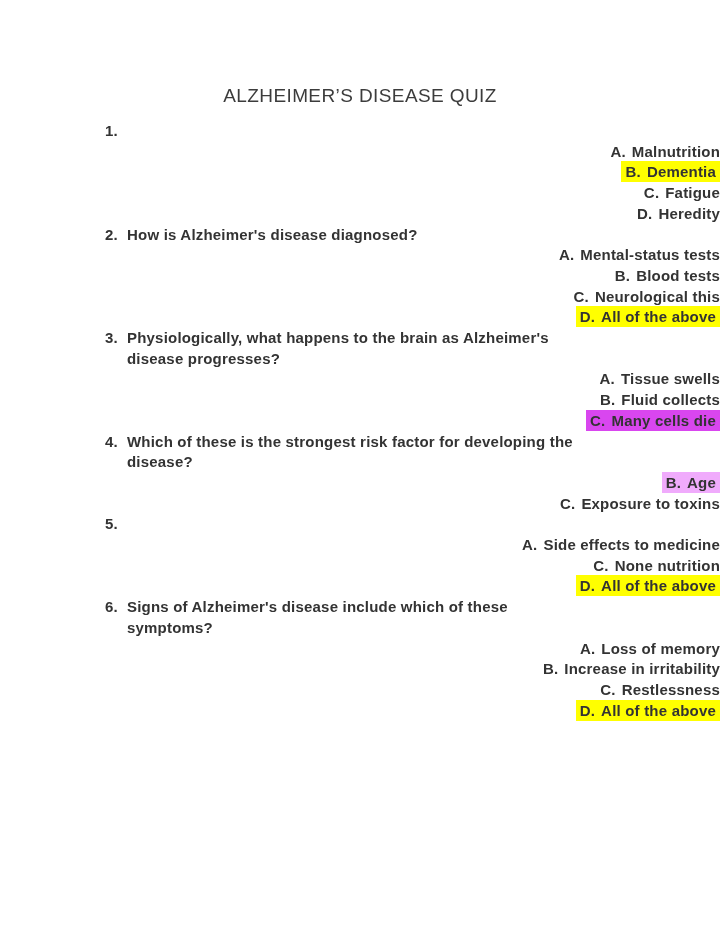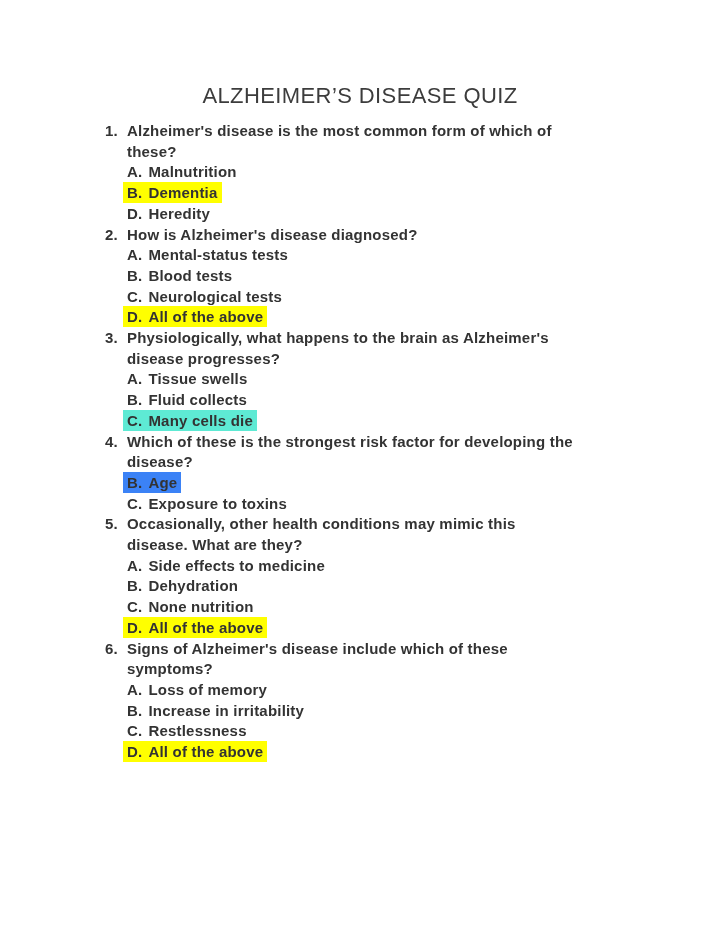--- a/index.html
+++ b/index.html
@@ -19,21 +19,21 @@
     width: 720px;
     height: 931px;
     padding-top: 84px;
     background: #ffffff;
   }
   .doc-title {
     margin: 0;
     text-align: center;
     font-family: "Liberation Sans", sans-serif;
     font-weight: 400;
-    font-size: 22px;
+    font-size: 19px;
     line-height: 24px;
     letter-spacing: 0.4px;
     color: #3c3c3c;
   }
   .questions {
     margin-top: 13px;
     padding-left: 105px;
     font-size: 15px;
     font-weight: bold;
     letter-spacing: 0.2px;
@@ -49,20 +49,21 @@
     width: 22px;
   }
   .q-text {
     white-space: pre-line;
   }
   .options {
     margin-left: 22px;
   }
   .option {
     line-height: 20.7px;
+    text-align: right;
   }
   .opt-inner {
     display: inline;
   }
   .opt-inner.highlighted {
     background: #ffff00;
     padding: 2px 4px;
     margin-left: -4px;
     margin-top: 44px;
   }
@@ -72,73 +73,69 @@
 </style>
 </head>
 <body>
 
 <main class="page">
   <h1 class="doc-title">ALZHEIMER’S DISEASE QUIZ</h1>
   <section class="questions">
       <div class="question">
         <div class="q-row">
           <span class="q-num">1.</span>
-          <div class="q-text">Alzheimer's disease is the most common form of which of
-these?</div>
         </div>
         <div class="options">
           <div class="option"><span class="opt-inner"><span class="opt-label">A.</span><span class="opt-text">Malnutrition</span></span></div>
           <div class="option"><span class="opt-inner highlighted" style="background: rgb(255, 255, 0);"><span class="opt-label">B.</span><span class="opt-text">Dementia</span></span></div>
+          <div class="option"><span class="opt-inner"><span class="opt-label">C.</span><span class="opt-text">Fatigue</span></span></div>
           <div class="option"><span class="opt-inner"><span class="opt-label">D.</span><span class="opt-text">Heredity</span></span></div>
         </div>
       </div>
       <div class="question">
         <div class="q-row">
           <span class="q-num">2.</span>
           <div class="q-text">How is Alzheimer's disease diagnosed?</div>
         </div>
         <div class="options">
           <div class="option"><span class="opt-inner"><span class="opt-label">A.</span><span class="opt-text">Mental-status tests</span></span></div>
           <div class="option"><span class="opt-inner"><span class="opt-label">B.</span><span class="opt-text">Blood tests</span></span></div>
-          <div class="option"><span class="opt-inner"><span class="opt-label">C.</span><span class="opt-text">Neurological tests</span></span></div>
+          <div class="option"><span class="opt-inner"><span class="opt-label">C.</span><span class="opt-text">Neurological this</span></span></div>
           <div class="option"><span class="opt-inner highlighted" style="background: rgb(255, 255, 0);"><span class="opt-label">D.</span><span class="opt-text">All of the above</span></span></div>
         </div>
       </div>
       <div class="question">
         <div class="q-row">
           <span class="q-num">3.</span>
           <div class="q-text">Physiologically, what happens to the brain as Alzheimer's
 disease progresses?</div>
         </div>
         <div class="options">
           <div class="option"><span class="opt-inner"><span class="opt-label">A.</span><span class="opt-text">Tissue swells</span></span></div>
           <div class="option"><span class="opt-inner"><span class="opt-label">B.</span><span class="opt-text">Fluid collects</span></span></div>
-          <div class="option"><span class="opt-inner highlighted" style="background: #5eead4;"><span class="opt-label">C.</span><span class="opt-text">Many cells die</span></span></div>
+          <div class="option"><span class="opt-inner highlighted" style="background: #d946ef;"><span class="opt-label">C.</span><span class="opt-text">Many cells die</span></span></div>
         </div>
       </div>
       <div class="question">
         <div class="q-row">
           <span class="q-num">4.</span>
           <div class="q-text">Which of these is the strongest risk factor for developing the
 disease?</div>
         </div>
         <div class="options">
-          <div class="option"><span class="opt-inner highlighted" style="background: #3b82f6;"><span class="opt-label">B.</span><span class="opt-text">Age</span></span></div>
+          <div class="option"><span class="opt-inner highlighted" style="background: #f0abfc;"><span class="opt-label">B.</span><span class="opt-text">Age</span></span></div>
           <div class="option"><span class="opt-inner"><span class="opt-label">C.</span><span class="opt-text">Exposure to toxins</span></span></div>
         </div>
       </div>
       <div class="question">
         <div class="q-row">
           <span class="q-num">5.</span>
-          <div class="q-text">Occasionally, other health conditions may mimic this
-disease. What are they?</div>
         </div>
         <div class="options">
           <div class="option"><span class="opt-inner"><span class="opt-label">A.</span><span class="opt-text">Side effects to medicine</span></span></div>
-          <div class="option"><span class="opt-inner"><span class="opt-label">B.</span><span class="opt-text">Dehydration</span></span></div>
           <div class="option"><span class="opt-inner"><span class="opt-label">C.</span><span class="opt-text">None nutrition</span></span></div>
           <div class="option"><span class="opt-inner highlighted" style="background: rgb(255, 255, 0);"><span class="opt-label">D.</span><span class="opt-text">All of the above</span></span></div>
         </div>
       </div>
       <div class="question">
         <div class="q-row">
           <span class="q-num">6.</span>
           <div class="q-text">Signs of Alzheimer's disease include which of these
 symptoms?</div>
         </div>

